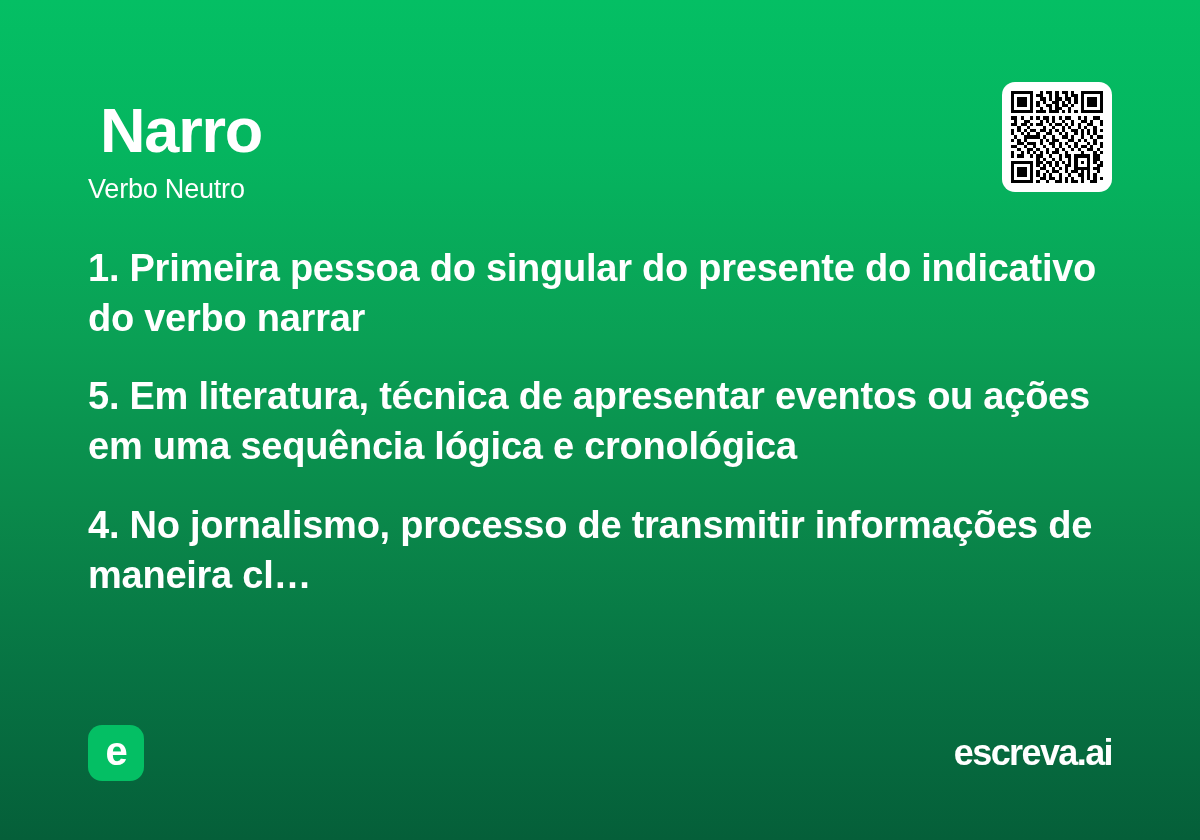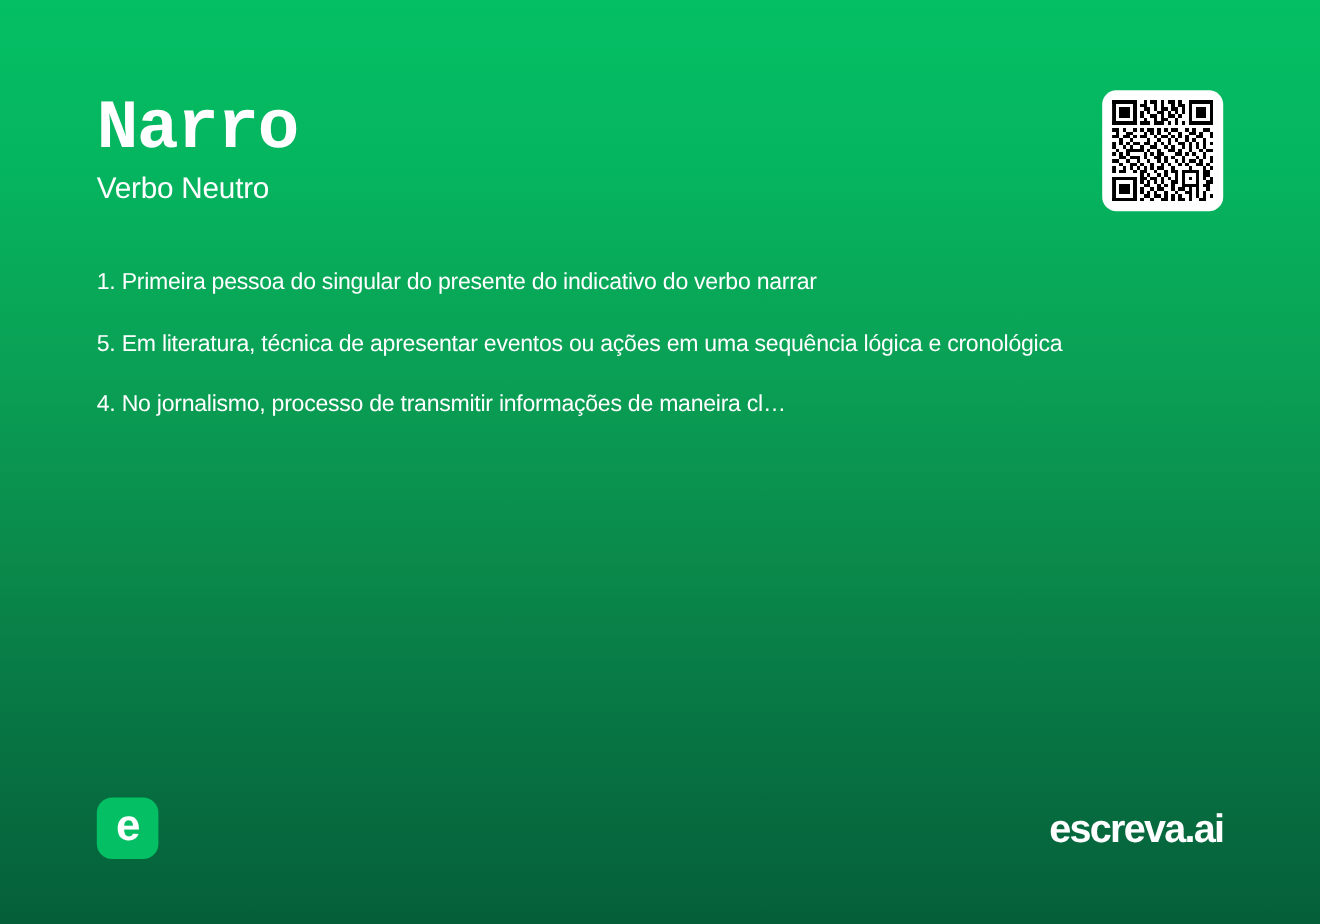--- a/index.html
+++ b/index.html
@@ -38,28 +38,27 @@
     top: 82px;
     right: 88px;
     display: flex;
     align-items: flex-start;
     justify-content: space-between;
   }
 
   .headings { padding-top: 4px; }
 
   .word-title {
-    margin: 0;
+    margin: 12px;
     color: #ffffff;
     font-size: 63px;
     line-height: 1.02;
     font-weight: 700;
     letter-spacing: -1.2px;
     font-stretch: condensed;
-    font-family: Liberation Mono, monospace;
   }
 
   .word-class {
     margin: 6px 0 0 0;
     color: #ffffff;
     font-size: 27px;
     line-height: 1.15;
     font-weight: 400;
     letter-spacing: -0.2px;
   }
@@ -78,23 +77,23 @@
 
   
   .definitions {
     position: absolute;
     left: 88px;
     top: 243px;
     width: 1024px;
   }
   .definition {
     color: #ffffff;
-    font-size: 21px;
+    font-size: 38px;
     line-height: 1.32;
-    font-weight: 400;
+    font-weight: 700;
     letter-spacing: -0.25px;
     margin: 0 0 28px 0;
   }
   .definition:last-child { margin-bottom: 4px; }
 
   
   .footer {
     position: absolute;
     left: 88px;
     right: 88px;

